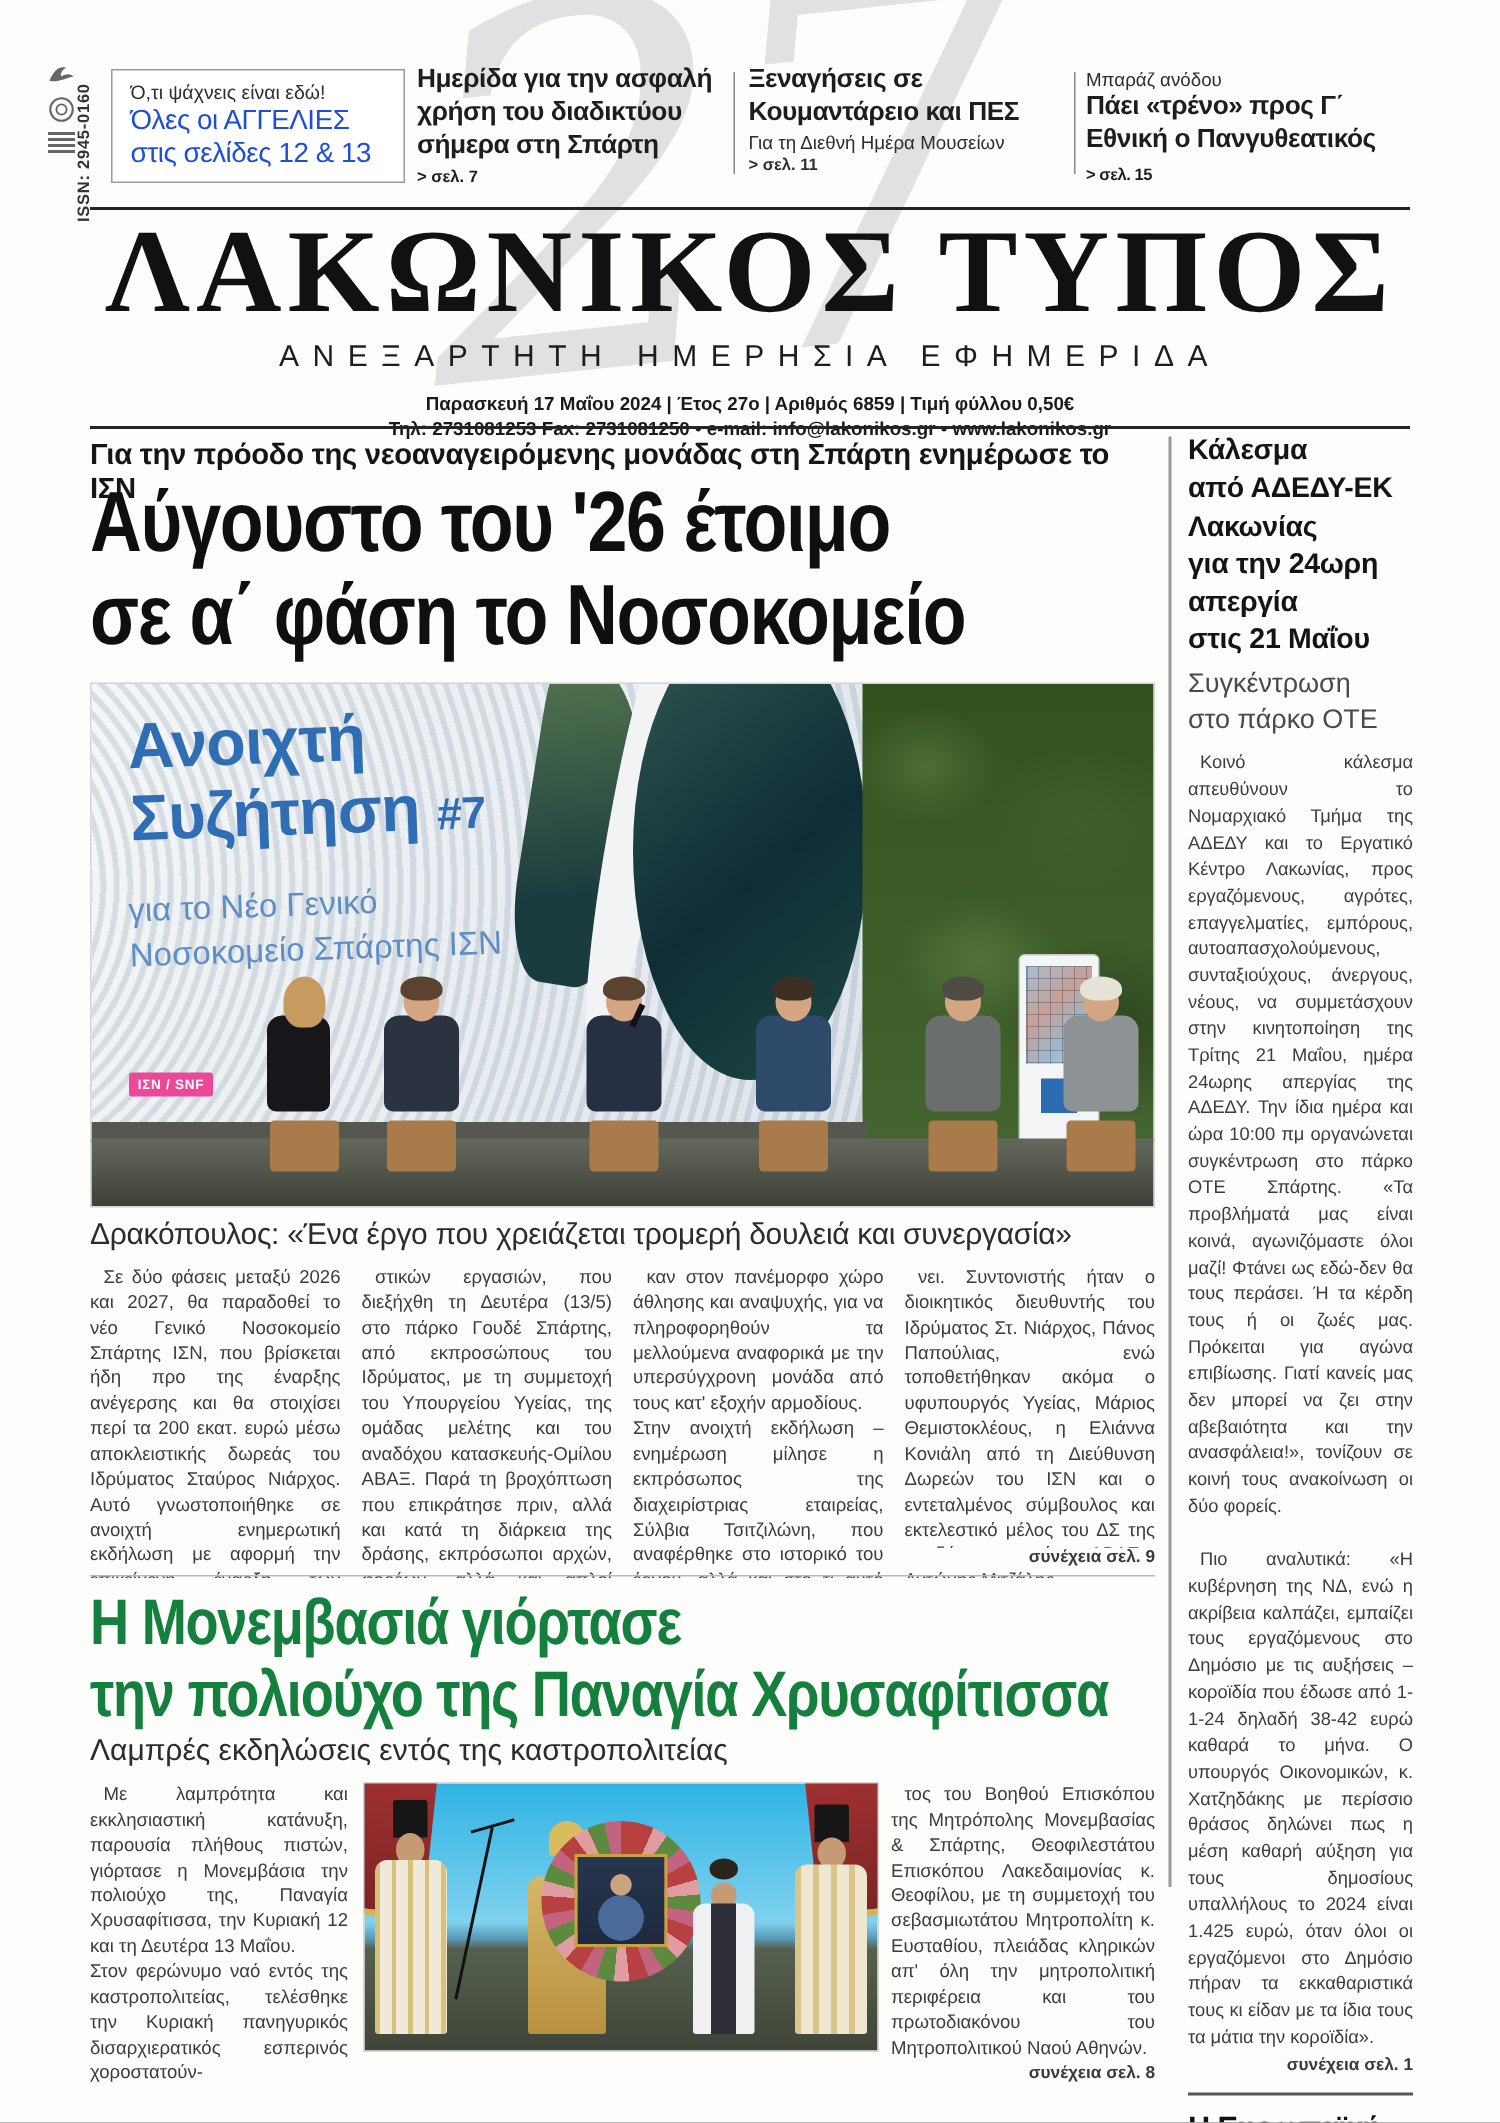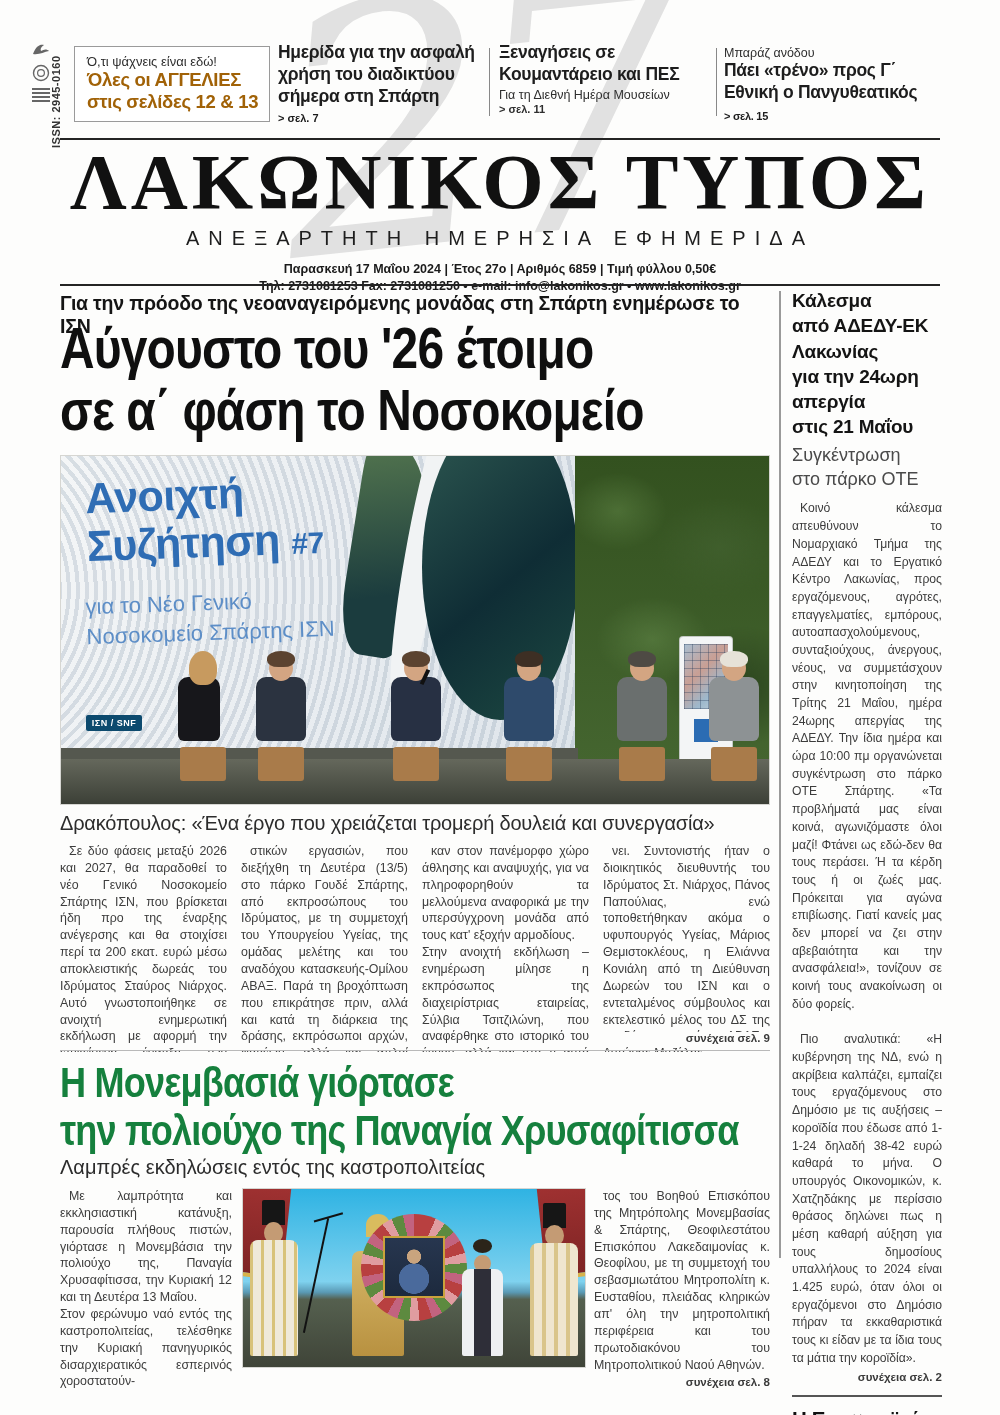--- a/index.html
+++ b/index.html
@@ -21,21 +21,21 @@
 
   
   .stamp-col { position:absolute; left:28px; top:42px; width:26px; z-index:2; display:flex; flex-direction:column; gap:6px; align-items:center; color:#555; }
   .stamp-col svg { display:block; }
   .barcode { width:18px; height:14px; background:repeating-linear-gradient(0deg,#666 0 2px,transparent 2px 4px); }
   .issn { position:absolute; left:50px; top:36px; height:112px; z-index:2;
     writing-mode:vertical-rl; transform:rotate(180deg); font-size:11px; font-weight:700; color:#333; letter-spacing:.5px; }
   .adbox { position:absolute; left:74px; top:46px; width:196px; height:76px; z-index:2;
     border:1px solid #9a9a9a; padding:7px 10px 0 12px; background:#fff; }
   .adbox .l1 { font-size:13px; color:#2e2e2e; }
-  .adbox .l2, .adbox .l3 { font-size:18.5px; font-weight:700; color:#a16207; letter-spacing:-.3px; line-height:1.2; }
+  .adbox .l2, .adbox .l3 { font-size:18.5px; font-weight:400; color:#1d4ed8; letter-spacing:-.3px; line-height:1.2; }
   .teaser { position:absolute; top:42px; z-index:2; }
   .teaser .big { font-size:17.5px; font-weight:700; letter-spacing:-.3px; line-height:1.25; color:#1d1d1d; }
   .teaser .small { font-size:12.5px; color:#2e2e2e; margin-top:2px; }
   .pg { font-size:11px; font-weight:700; white-space:nowrap; }
   .t1 { left:278px; width:198px; }
   .t2 { left:499px; width:212px; padding-left:0; }
   .t3 { left:724px; width:216px; }
   .tdiv { position:absolute; top:48px; width:1px; height:68px; background:#888; z-index:2; }
   .rule-black { position:absolute; left:60px; right:60px; height:2px; background:#242424; z-index:2; }
 
@@ -102,21 +102,21 @@
   .person .head { position:absolute; left:17px; top:0; width:24px; height:26px; border-radius:50%; background:#d3a582; }
   .person .hair { position:absolute; left:15px; top:-4px; width:28px; height:16px; border-radius:50% 50% 40% 40%; background:#5b4330; }
   .person .torso { position:absolute; left:4px; top:22px; width:50px; height:64px; border-radius:10px 10px 6px 6px; background:#2c3442; }
   .p1 .hair { height:34px; background:#c79a5f; } .p1 .torso { background:#17171b; width:42px; }
   .p2 .torso { background:#2b3340; }
   .p3 .torso { background:#273043; }
   .p3 .mic { position:absolute; left:36px; top:14px; width:4px; height:16px; background:#111; transform:rotate(25deg); }
   .p4 .torso { background:#2e4a6b; } .p4 .hair { background:#3d2f24; }
   .p5 .torso { background:#6a6f6e; } .p5 .hair { background:#4e4a44; }
   .p6 .hair { background:#e6e2d8; } .p6 .torso { background:#8d9294; }
-  .pb-logo { position:absolute; left:3.5%; bottom:21%; padding:3px 6px; background:#0c4a6e;
+  .pb-logo { position:absolute; left:3.5%; bottom:21%; padding:3px 6px; background:#ec4899;
     color:#fff; font-size:9px; font-weight:700; border-radius:2px; letter-spacing:.5px; }
 
   
   .vrule { position:absolute; left:779px; top:291px; width:1.5px; height:967px; background:#9a9a9a; z-index:2; }
   .sidebar { position:absolute; left:792px; top:288px; width:150px; z-index:2; }
   .sb-headline { font-size:19px; line-height:1.33; font-weight:700; color:#141414; letter-spacing:-.2px; }
   .sb-subhead { font-size:18px; line-height:1.33; color:#4a4a4a; margin-top:4px; }
   .sb-body { margin-top:9px; font-size:12.2px; line-height:1.45; text-align:justify; color:#3c3c3c; }
   .sb-body p + p { margin-top:18px; }
   .sb-body p { text-indent:8px; }
@@ -353,19 +353,19 @@
 Λακωνίας
 για την 24ωρη
 απεργία
 στις 21 Μαΐου</div>
     <div class="sb-subhead ml">Συγκέντρωση
 στο πάρκο ΟΤΕ</div>
     <div class="sb-body">
       <p>Κοινό κάλεσμα απευθύνουν το Νομαρχιακό Τμήμα της ΑΔΕΔΥ και το Εργατικό Κέντρο Λακωνίας, προς εργαζόμενους, αγρότες, επαγγελματίες, εμπόρους, αυτοαπασχολούμενους, συνταξιούχους, άνεργους, νέους, να συμμετάσχουν στην κινητοποίηση της Τρίτης 21 Μαΐου, ημέρα 24ωρης απεργίας της ΑΔΕΔΥ. Την ίδια ημέρα και ώρα 10:00 πμ οργανώνεται συγκέντρωση στο πάρκο ΟΤΕ Σπάρτης. «Τα προβλήματά μας είναι κοινά, αγωνιζόμαστε όλοι μαζί! Φτάνει ως εδώ-δεν θα τους περάσει. Ή τα κέρδη τους ή οι ζωές μας. Πρόκειται για αγώνα επιβίωσης. Γιατί κανείς μας δεν μπορεί να ζει στην αβεβαιότητα και την ανασφάλεια!», τονίζουν σε κοινή τους ανακοίνωση οι δύο φορείς.</p>
       <p>Πιο αναλυτικά: «Η κυβέρνηση της ΝΔ, ενώ η ακρίβεια καλπάζει, εμπαίζει τους εργαζόμενους στο Δημόσιο με τις αυξήσεις – κοροϊδία που έδωσε από 1-1-24 δηλαδή 38-42 ευρώ καθαρά το μήνα. Ο υπουργός Οικονομικών, κ. Χατζηδάκης με περίσσιο θράσος δηλώνει πως η μέση καθαρή αύξηση για τους δημοσίους υπαλλήλους το 2024 είναι 1.425 ευρώ, όταν όλοι οι εργαζόμενοι στο Δημόσιο πήραν τα εκκαθαριστικά τους κι είδαν με τα ίδια τους τα μάτια την κοροϊδία».</p>
     </div>
-    <div class="sb-more">συνέχεια σελ. 2</div>
+    <div class="sb-more">συνέχεια σελ. 1</div>
     <div class="sb-div"></div>
     <div class="op-title">Η Ευρωπαϊκή Ένωση</div>
 
   </div>
 
 </div>
 
 </body></html>

